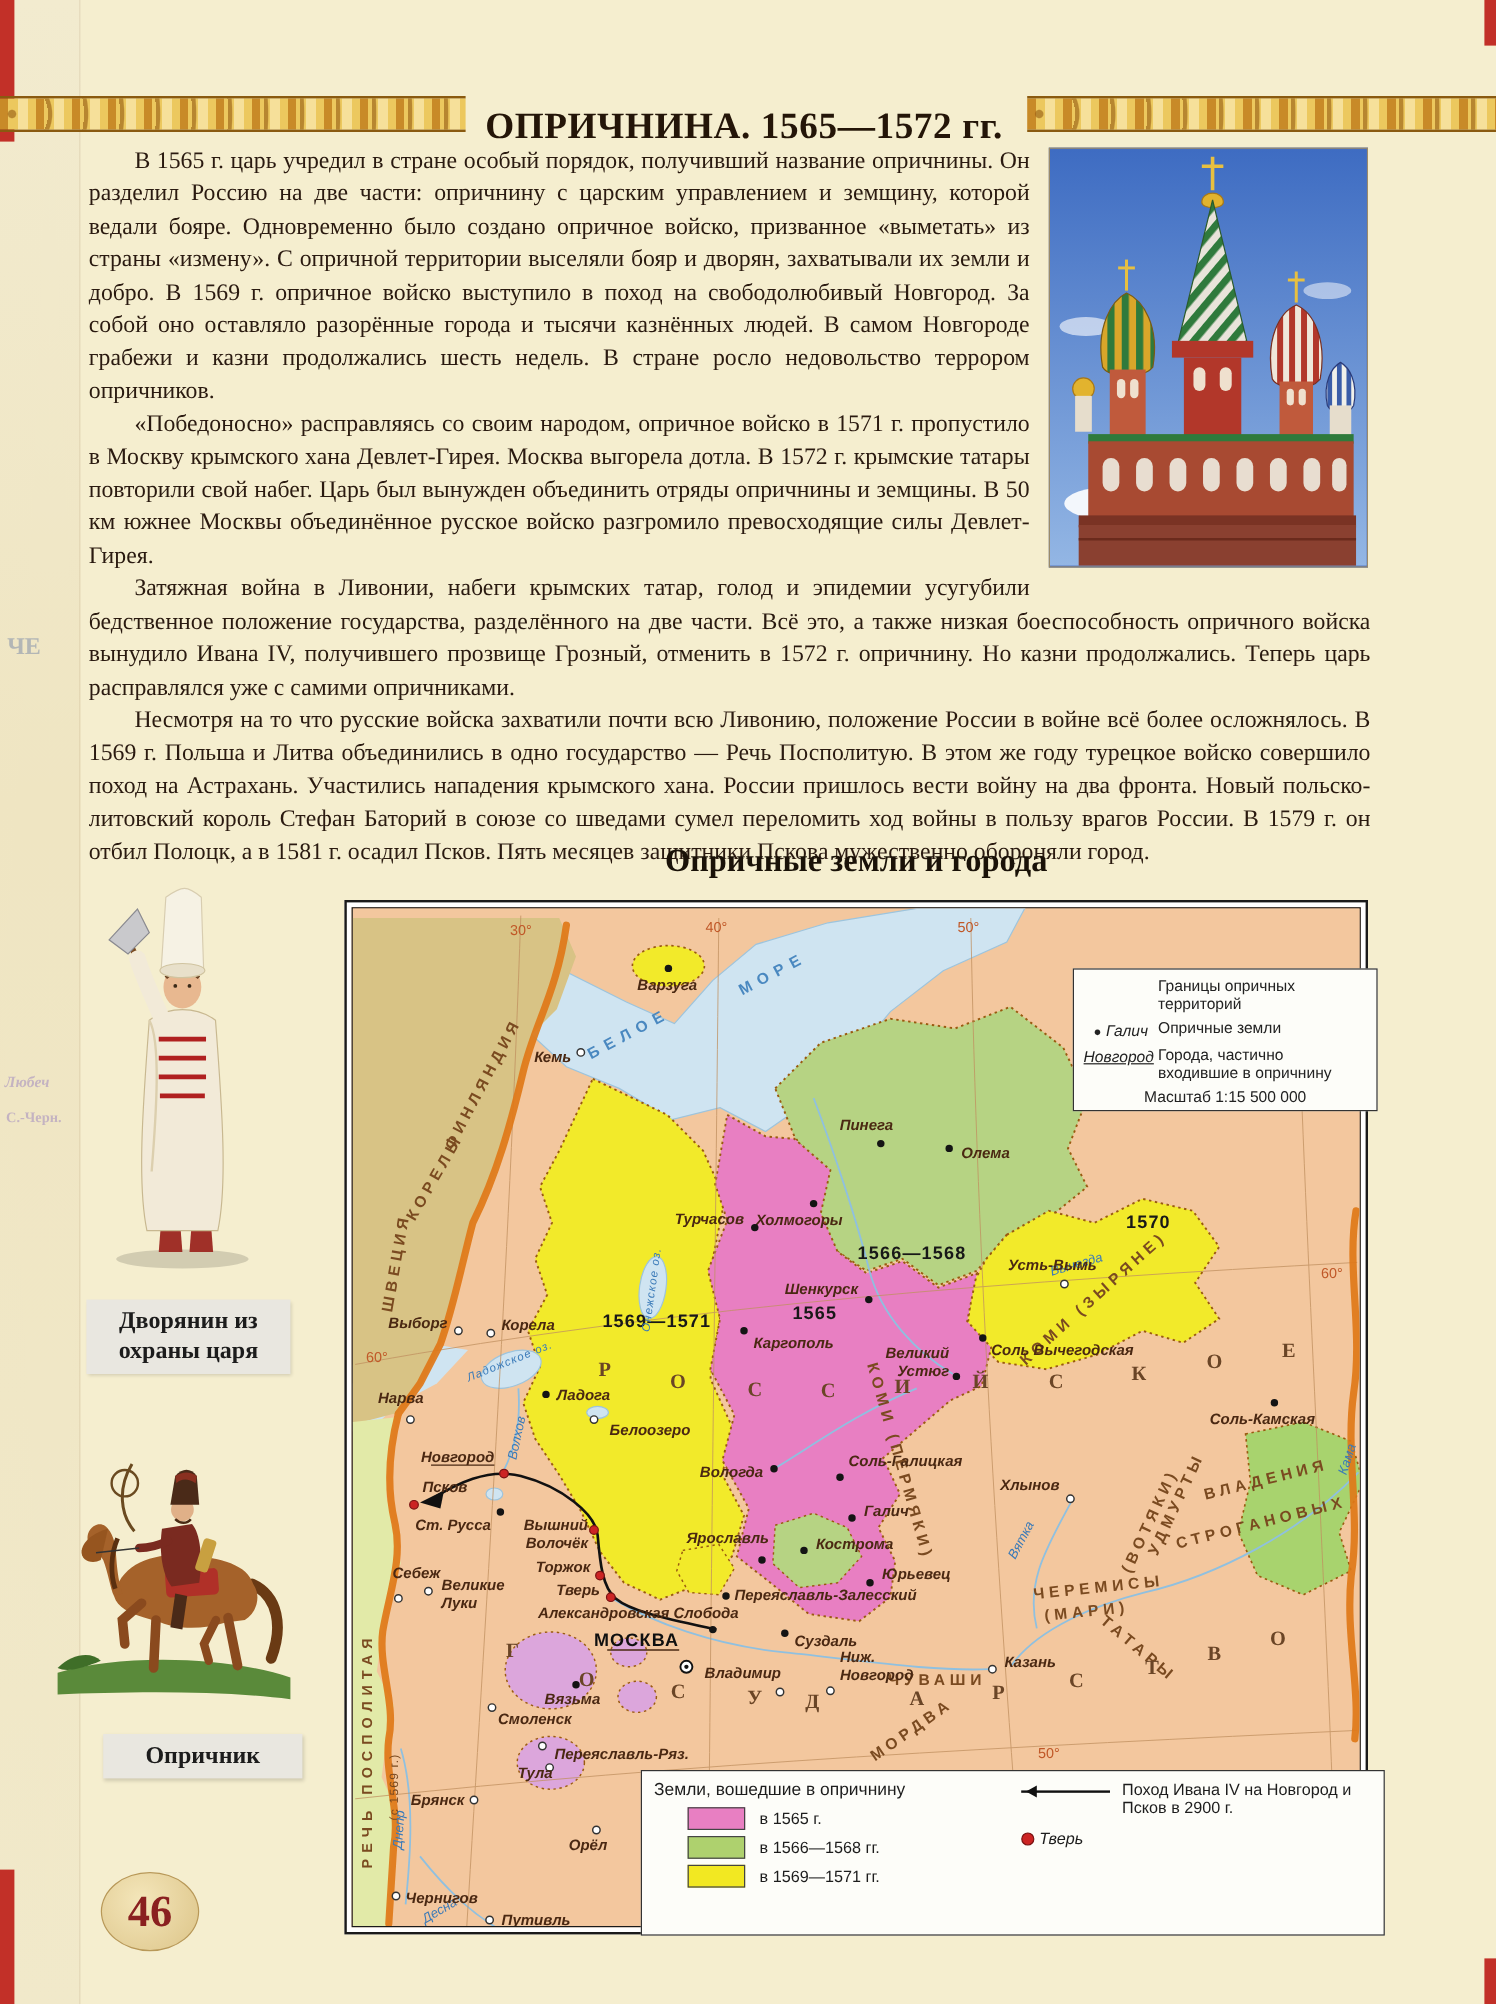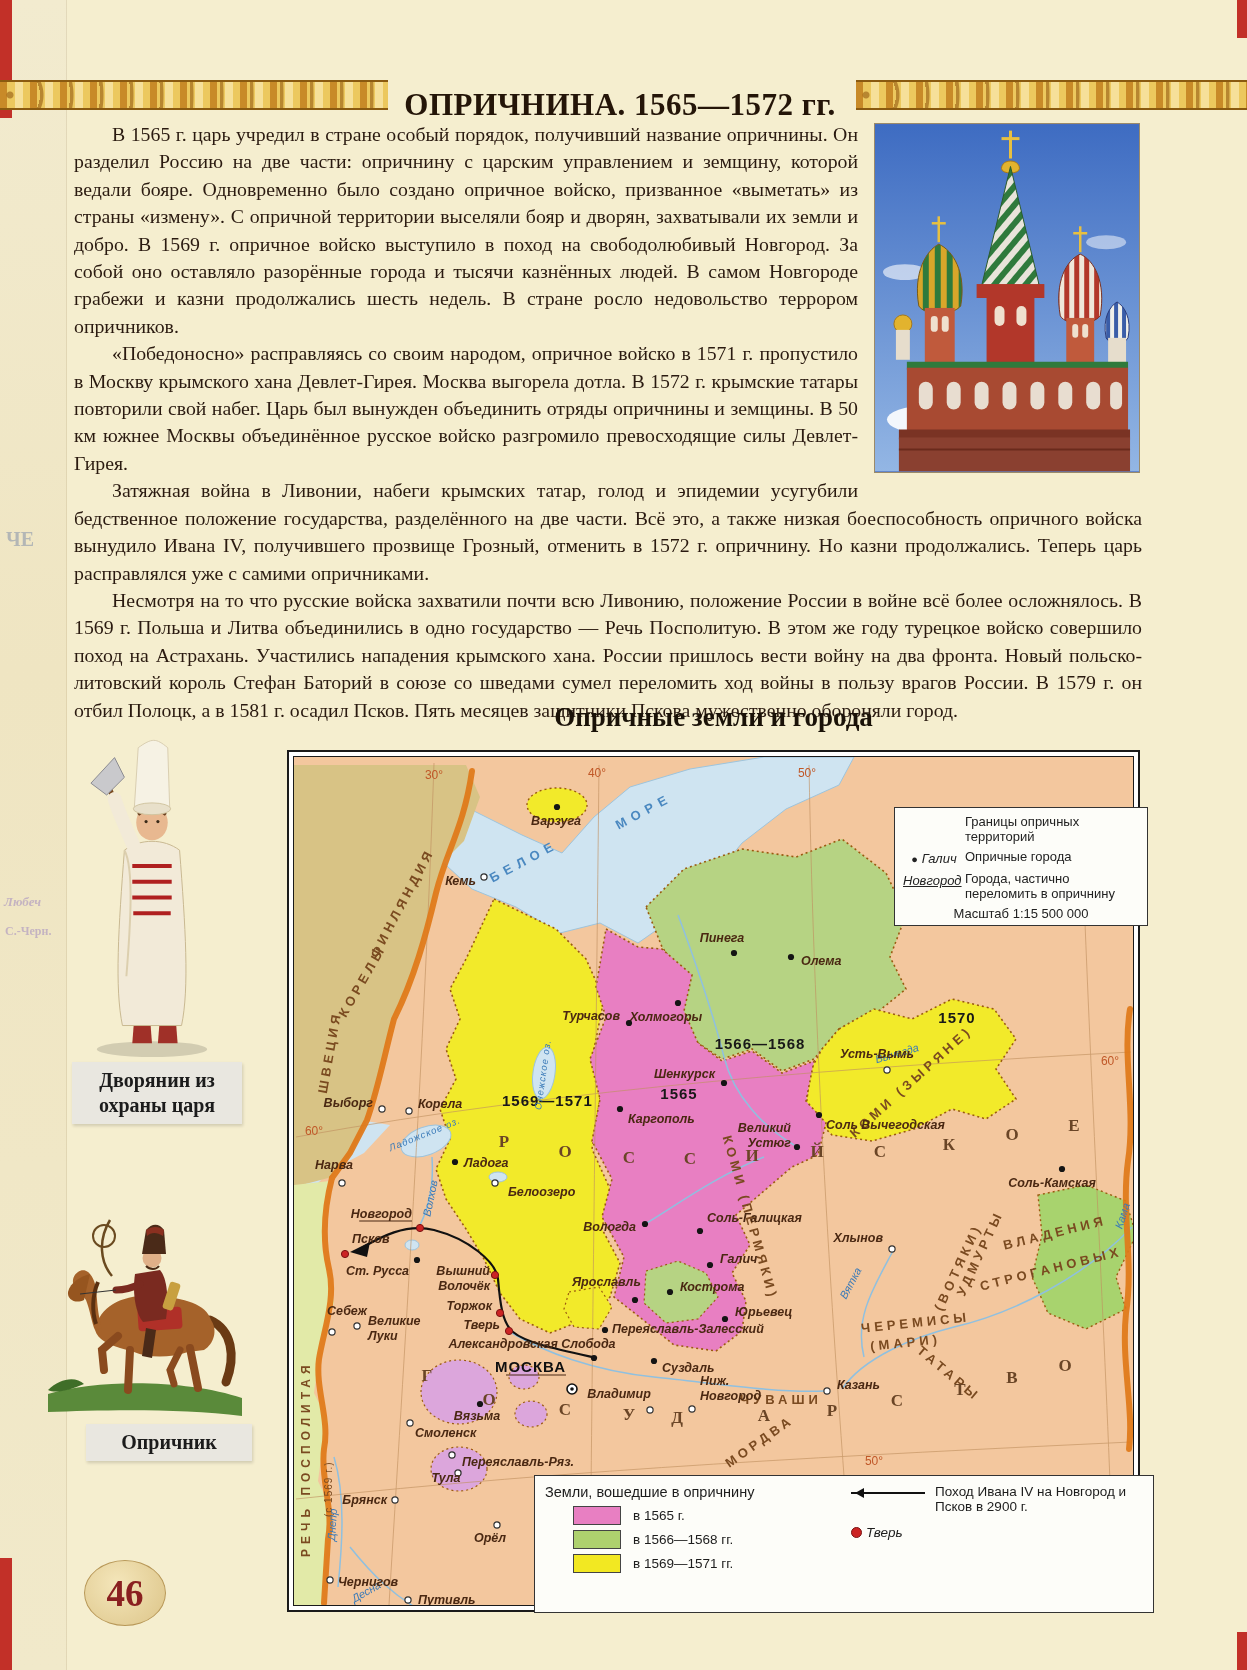--- a/index.html
+++ b/index.html
@@ -58,21 +58,21 @@
   .lb-title{font-size:14.5px;margin-bottom:6px;}
   .lb-row{display:flex;align-items:center;margin:5px 0 0 28px;}
   .lb-swatch{width:46px;height:17px;border:1px solid #444;margin-right:12px;flex:none;}
   .lb-right{flex:1;padding-left:6px;}
   .lb-arrow-row{display:flex;align-items:flex-start;}
   .arrow-glyph{width:74px;flex:none;margin:8px 10px 0 0;position:relative;height:2px;background:#111;}
   .arrow-glyph:before{content:"";position:absolute;left:-1px;top:-4px;border:5px solid transparent;border-right:9px solid #111;}
   .lb-massacre{display:flex;margin-top:10px;}
   .lb-msym{width:74px;flex:none;margin-right:10px;font-style:italic;text-align:left;padding-top:1px;white-space:nowrap;}
   .reddot{display:inline-block;width:9px;height:9px;border-radius:50%;background:#cc2424;border:1px solid #7a1212;margin-right:4px;vertical-align:-1px;}
-  .fig-caption{position:absolute;background:#e9e7e0;text-align:center;font-weight:bold;font-size:20px;line-height:25px;color:#1c1c1c;box-shadow:1px 2px 3px rgba(0,0,0,.15);padding:6px 4px;}
+  .fig-caption{position:absolute;background:#e9e7e0;text-align:center;font-weight:bold;font-size:20px;line-height:25px;color:#1c1c1c;box-shadow:1px 2px 3px rgba(0,0,0,.15);padding:6px 4px;margin-top:21px;}
   .cap1{left:72px;top:1062px;width:162px;}
   .cap2{left:86px;top:1424px;width:158px;}
   .fig{position:absolute;}
   .fig1{left:64px;top:730px;}
   .fig2{left:40px;top:1178px;}
   .page-num{position:absolute;left:84px;top:1560px;width:80px;height:64px;border-radius:50%;background:radial-gradient(circle at 40% 35%,#f4e6ba,#dcc488);border:1px solid #b89858;display:flex;align-items:center;justify-content:center;font-size:37px;font-weight:bold;color:#8a2020;}
 </style>
 </head>
 <body>
 
@@ -462,25 +462,25 @@
         </g>
     </svg>
 
     <div class="legend-top">
       <div class="lt-row">
         <span class="lt-sym"><span class="dotted-line"></span></span>
         <span>Границы опричных территорий</span>
       </div>
       <div class="lt-row">
         <span class="lt-sym lt-city"><span class="bdot">●</span> <span>Галич</span></span>
-        <span>Опричные города</span>
+        <span>Опричные земли</span>
       </div>
       <div class="lt-row">
         <span class="lt-sym lt-underl">Новгород</span>
-        <span>Города, частично переломить в опричнину</span>
+        <span>Города, частично входившие в опричнину</span>
       </div>
       <div class="lt-scale">Масштаб 1:15 500 000</div>
     </div>
 
     <div class="legend-bottom">
       <div class="lb-left">
         <div class="lb-title">Земли, вошедшие в опричнину</div>
         <div class="lb-row">
             <span class="lb-swatch" style="background: rgb(232, 127, 194);"></span>
             <span>в 1565 г.</span>

